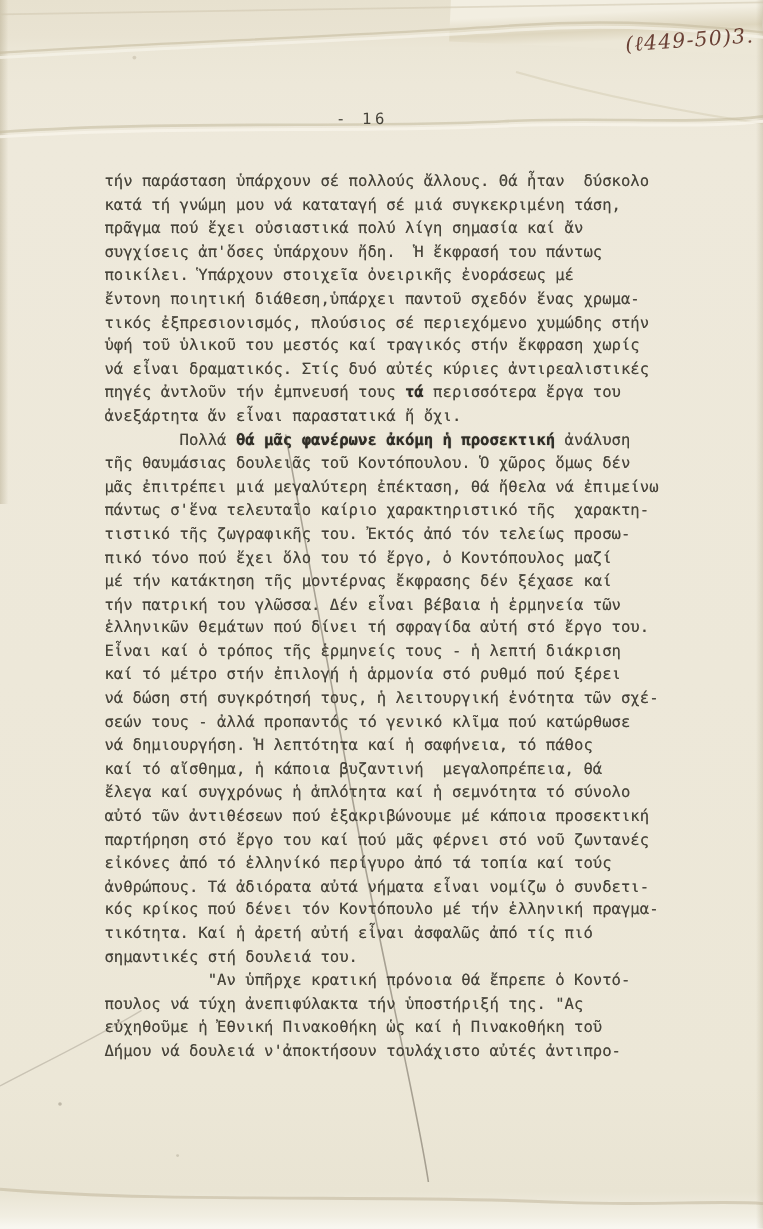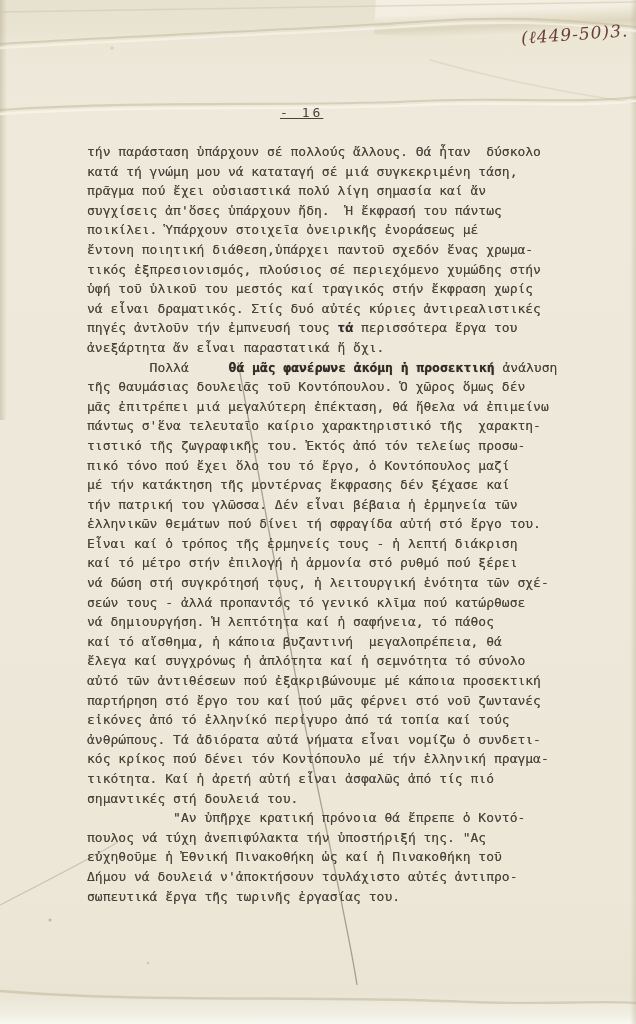--- a/index.html
+++ b/index.html
@@ -24,22 +24,22 @@
     transform:rotate(2.5deg);transform-origin:right top;}
   svg.marks{position:absolute;left:0;top:0;pointer-events:none;}
 
   .annotation{
     position:absolute;top:24px;right:8px;
     font-family:"DejaVu Serif", serif;font-style:italic;
     font-size:17px;letter-spacing:1px;
     transform:rotate(-4deg);
   }
   .page-number{
-    position:absolute;left:280px;top:105px;
-    font-size:13px;letter-spacing:3px;text-decoration:underline;
+    position:absolute;left:280px;top:92px;
+    font-size:13px;letter-spacing:3px;
   }
   .textblock{
     position:absolute;left:87px;top:142px;width:492px;
     font-size:13px;line-height:19.6px;
   }
   .line{white-space:pre;height:19.6px;
     text-shadow:0 0 .5px rgba(62,58,48,.55);}
   .line .b{font-weight:bold;text-shadow:0 0 .7px rgba(40,36,30,.8);}
 </style>
 </head>
@@ -79,23 +79,23 @@
   <div class="textblock" id="textblock" style="color: rgb(70, 67, 58);">
       <div class="line"><span>τήν παράσταση ὑπάρχουν σέ πολλούς ἄλλους. Θά ἦταν  δύσκολο</span></div>
       <div class="line"><span>κατά τή γνώμη μου νά καταταγή σέ μιά συγκεκριμένη τάση,</span></div>
       <div class="line"><span>πρᾶγμα πού ἔχει οὐσιαστικά πολύ λίγη σημασία καί ἄν</span></div>
       <div class="line"><span>συγχίσεις ἀπ'ὅσες ὑπάρχουν ἤδη.  Ἡ ἔκφρασή του πάντως</span></div>
       <div class="line"><span>ποικίλει. Ὑπάρχουν στοιχεῖα ὀνειρικῆς ἐνοράσεως μέ</span></div>
       <div class="line"><span>ἔντονη ποιητική διάθεση,ὑπάρχει παντοῦ σχεδόν ἕνας χρωμα-</span></div>
       <div class="line"><span>τικός ἐξπρεσιονισμός, πλούσιος σέ περιεχόμενο χυμώδης στήν</span></div>
       <div class="line"><span>ὑφή τοῦ ὑλικοῦ του μεστός καί τραγικός στήν ἔκφραση χωρίς</span></div>
       <div class="line"><span>νά εἶναι δραματικός. Στίς δυό αὐτές κύριες ἀντιρεαλιστικές</span></div>
-      <div class="line"><span>πηγές ἀντλοῦν τήν ἐμπνευσή τους </span><span class="b" style="color: rgb(47, 45, 38); font-family: Liberation Mono, monospace;">τά</span><span> περισσότερα ἔργα του</span></div>
+      <div class="line"><span>πηγές ἀντλοῦν τήν ἐμπνευσή τους </span><span class="b" style="color: rgb(47, 45, 38);">τά</span><span> περισσότερα ἔργα του</span></div>
       <div class="line"><span>ἀνεξάρτητα ἄν εἶναι παραστατικά ἤ ὄχι.</span></div>
-      <div class="line"><span>        Πολλά </span><span class="b" style="color: rgb(47, 45, 38); margin-left: 32px;">θά μᾶς φανέρωνε ἀκόμη ἡ προσεκτική</span><span> ἀνάλυση</span></div>
+      <div class="line"><span>        Πολλά </span><span class="b" style="color: rgb(47, 45, 38);">θά μᾶς φανέρωνε ἀκόμη ἡ προσεκτική</span><span> ἀνάλυση</span></div>
       <div class="line"><span>τῆς θαυμάσιας δουλειᾶς τοῦ Κοντόπουλου. Ὁ χῶρος ὅμως δέν</span></div>
       <div class="line"><span>μᾶς ἐπιτρέπει μιά μεγαλύτερη ἐπέκταση, θά ἤθελα νά ἐπιμείνω</span></div>
       <div class="line"><span>πάντως σ'ἕνα τελευταῖο καίριο χαρακτηριστικό τῆς  χαρακτη-</span></div>
       <div class="line"><span>τιστικό τῆς ζωγραφικῆς του. Ἐκτός ἀπό τόν τελείως προσω-</span></div>
       <div class="line"><span>πικό τόνο πού ἔχει ὅλο του τό ἔργο, ὁ Κοντόπουλος μαζί</span></div>
       <div class="line"><span>μέ τήν κατάκτηση τῆς μοντέρνας ἔκφρασης δέν ξέχασε καί</span></div>
       <div class="line"><span>τήν πατρική του γλῶσσα. Δέν εἶναι βέβαια ἡ ἑρμηνεία τῶν</span></div>
       <div class="line"><span>ἑλληνικῶν θεμάτων πού δίνει τή σφραγίδα αὐτή στό ἔργο του.</span></div>
       <div class="line"><span>Εἶναι καί ὁ τρόπος τῆς ἑρμηνείς τους - ἡ λεπτή διάκριση</span></div>
       <div class="line"><span>καί τό μέτρο στήν ἐπιλογή ἡ ἁρμονία στό ρυθμό πού ξέρει</span></div>
@@ -108,16 +108,15 @@
       <div class="line"><span>παρτήρηση στό ἔργο του καί πού μᾶς φέρνει στό νοῦ ζωντανές</span></div>
       <div class="line"><span>εἰκόνες ἀπό τό ἑλληνίκό περίγυρο ἀπό τά τοπία καί τούς</span></div>
       <div class="line"><span>ἀνθρώπους. Τά ἀδιόρατα αὐτά νήματα εἶναι νομίζω ὁ συνδετι-</span></div>
       <div class="line"><span>κός κρίκος πού δένει τόν Κοντόπουλο μέ τήν ἑλληνική πραγμα-</span></div>
       <div class="line"><span>τικότητα. Καί ἡ ἀρετή αὐτή εἶναι ἀσφαλῶς ἀπό τίς πιό</span></div>
       <div class="line"><span>σημαντικές στή δουλειά του.</span></div>
       <div class="line"><span>           "Αν ὑπῆρχε κρατική πρόνοια θά ἔπρεπε ὁ Κοντό-</span></div>
       <div class="line"><span>πουλος νά τύχη ἀνεπιφύλακτα τήν ὑποστήριξή της. "Ας</span></div>
       <div class="line"><span>εὐχηθοῦμε ἡ Ἐθνική Πινακοθήκη ὡς καί ἡ Πινακοθήκη τοῦ</span></div>
       <div class="line"><span>Δήμου νά δουλειά ν'ἀποκτήσουν τουλάχιστο αὐτές ἀντιπρο-</span></div>
-      <div class="line"><span>σωπευτικά ἔργα τῆς τωρινῆς ἐργασίας του.</span></div>
     </div>
 
 </div>
 
 </body></html>

